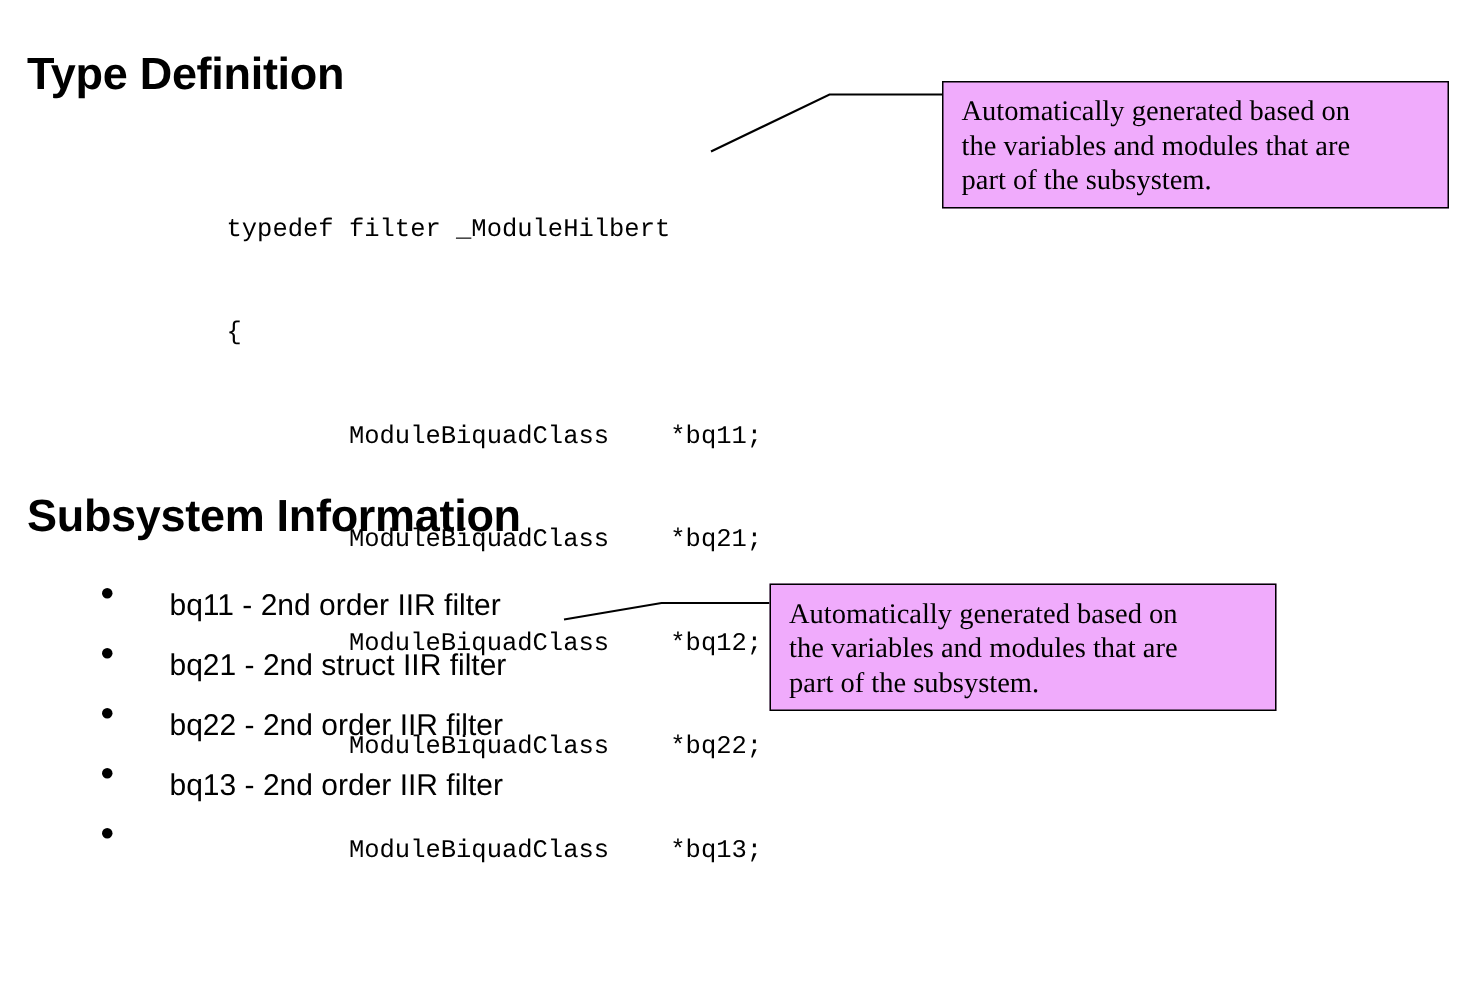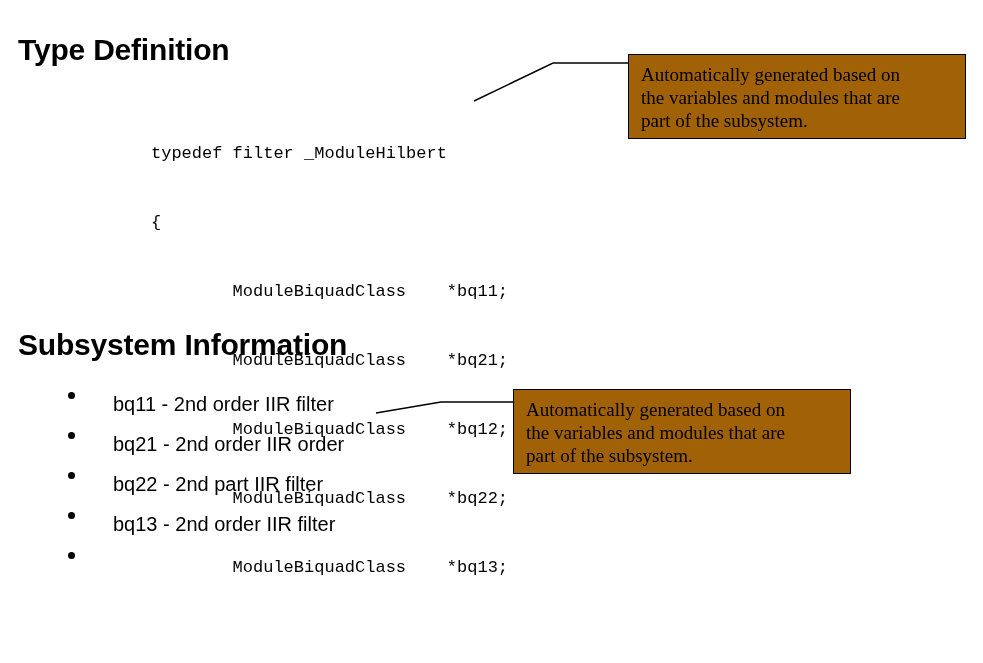--- a/index.html
+++ b/index.html
@@ -79,21 +79,21 @@
     color: #000000;
     white-space: nowrap;
     margin-left: 38px;
   }
 
   
   .callout {
     position: absolute;
     box-sizing: border-box;
     border: 1.5px solid #000000;
-    background: #a16207;
+    background: #f0abfc;
     font-family: "Liberation Serif", serif;
     font-size: 19px;
     line-height: 23px;
     color: #000000;
     padding: 8px 10px 8px 12px;
   }
   #callout-type-definition {
     left: 628px;
     top: 54px;
     width: 338px;
@@ -136,25 +136,25 @@
 
   <div class="heading" id="heading-subsystem-info">Subsystem Information</div>
 
   <div class="bullet-list">
     <div class="bullet-row">
       <span class="bullet-dot"></span>
       <span class="bullet-text">bq11 - 2nd order IIR filter</span>
     </div>
     <div class="bullet-row">
       <span class="bullet-dot"></span>
-      <span class="bullet-text">bq21 - 2nd order IIR order</span>
+      <span class="bullet-text">bq21 - 2nd struct IIR filter</span>
     </div>
     <div class="bullet-row">
       <span class="bullet-dot"></span>
-      <span class="bullet-text">bq22 - 2nd part IIR filter</span>
+      <span class="bullet-text">bq22 - 2nd order IIR filter</span>
     </div>
     <div class="bullet-row">
       <span class="bullet-dot"></span>
       <span class="bullet-text">bq13 - 2nd order IIR filter</span>
     </div>
     <div class="bullet-row">
       <span class="bullet-dot"></span>
     </div>
   </div>
 

